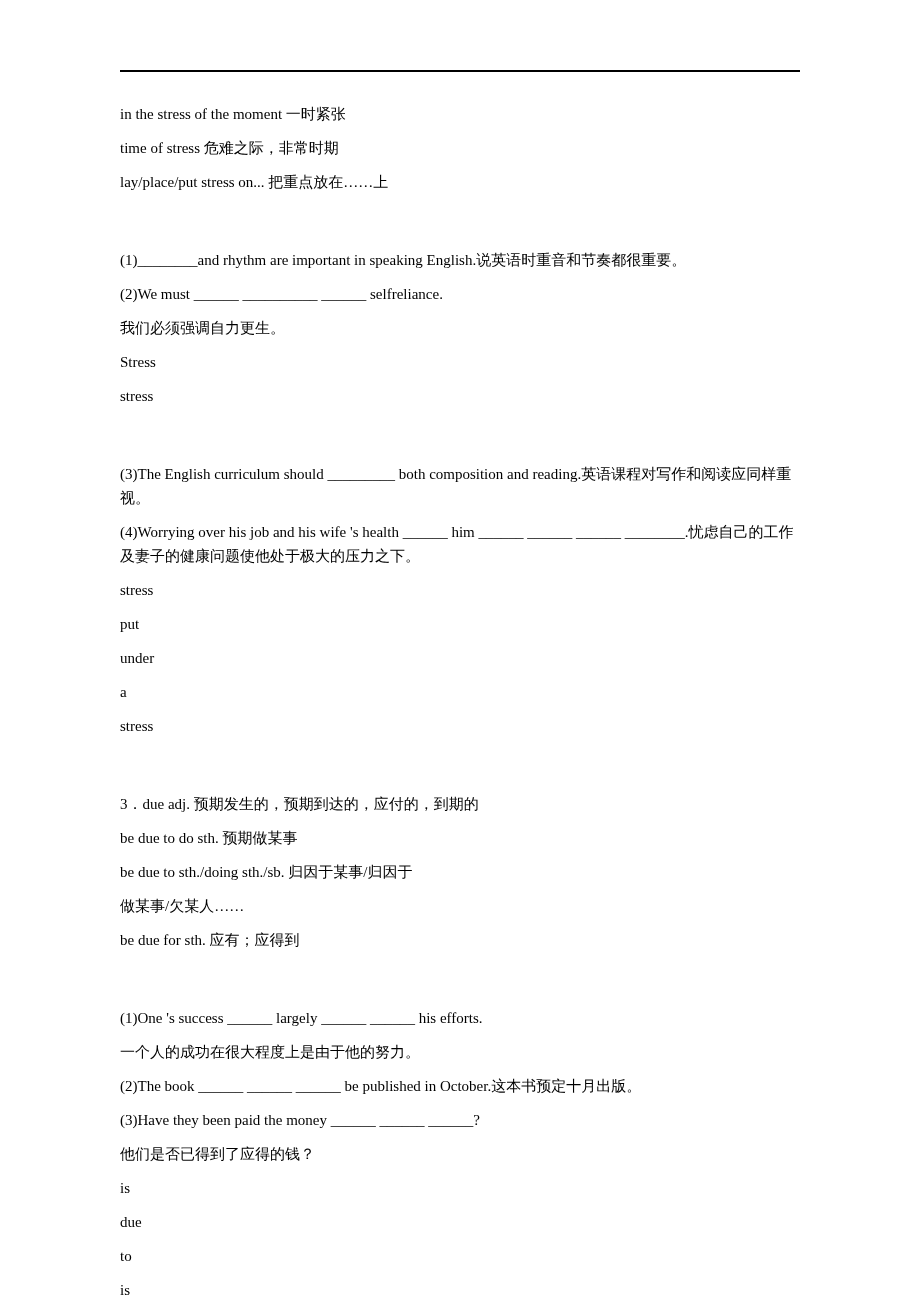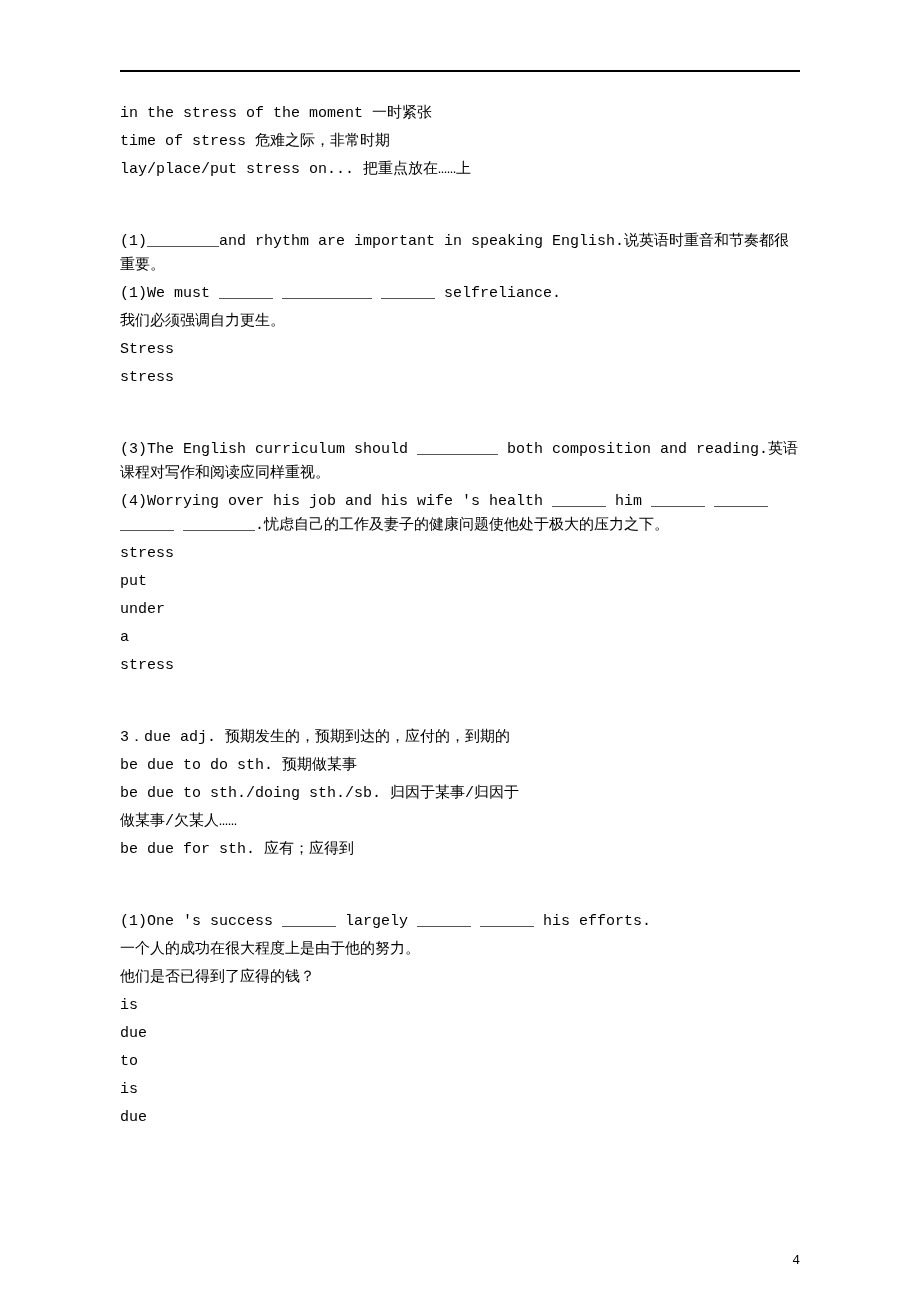--- a/index.html
+++ b/index.html
@@ -15,22 +15,23 @@
       min-height: 1302px;
       padding: 70px 120px 40px 120px;
       box-sizing: border-box;
       position: relative;
     }
     .top-border {
       border-top: 2px solid #000;
       margin-bottom: 30px;
     }
     p {
-      margin: 4px 0 4px 0;
+      margin: 10px 0 4px 0;
       white-space: pre-wrap;
+      font-family: Liberation Serif, serif;
     }
     .red {
       color: #000000;
     }
     .gap {
       height: 20px;
     }
     .page-number {
       position: absolute;
       bottom: 30px;
@@ -43,21 +44,21 @@
 
 <div class="page">
   <div class="top-border"></div>
   <div id="content">
       <p>in the stress of the moment 一时紧张</p>
       <p>time of stress 危难之际，非常时期</p>
       <p>lay/place/put stress on... 把重点放在……上</p>
       <div class="gap"></div>
       <div class="gap"></div>
       <p>(1)________and rhythm are important in speaking English.说英语时重音和节奏都很重要。</p>
-      <p>(1)We must ______ __________ ______ selfreliance.</p>
+      <p>(2)We must ______ __________ ______ selfreliance.</p>
       <p>我们必须强调自力更生。</p>
       <p class="red">Stress</p>
       <p class="red">stress</p>
       <div class="gap"></div>
       <div class="gap"></div>
       <p>(3)The English curriculum should _________ both composition and reading.英语课程对写作和阅读应同样重视。</p>
       <p>(4)Worrying over his job and his wife 's health ______ him ______ ______ ______ ________.忧虑自己的工作及妻子的健康问题使他处于极大的压力之下。</p>
       <p class="red">stress</p>
       <p class="red">put</p>
       <p class="red">under</p>
@@ -67,20 +68,22 @@
       <div class="gap"></div>
       <p>3．due adj. 预期发生的，预期到达的，应付的，到期的</p>
       <p>be due to do sth. 预期做某事</p>
       <p>be due to sth./doing sth./sb. 归因于某事/归因于</p>
       <p>做某事/欠某人……</p>
       <p>be due for sth. 应有；应得到</p>
       <div class="gap"></div>
       <div class="gap"></div>
       <p>(1)One 's success ______ largely ______ ______ his efforts.</p>
       <p>一个人的成功在很大程度上是由于他的努力。</p>
+      <p>(2)The book ______ ______ ______ be published in October.这本书预定十月出版。</p>
+      <p>(3)Have they been paid the money ______ ______ ______?</p>
       <p>他们是否已得到了应得的钱？</p>
       <p class="red">is</p>
       <p class="red">due</p>
       <p class="red">to</p>
       <p class="red">is</p>
       <p class="red">due</p>
     </div>
   <div class="page-number">4</div>
 </div>
 

